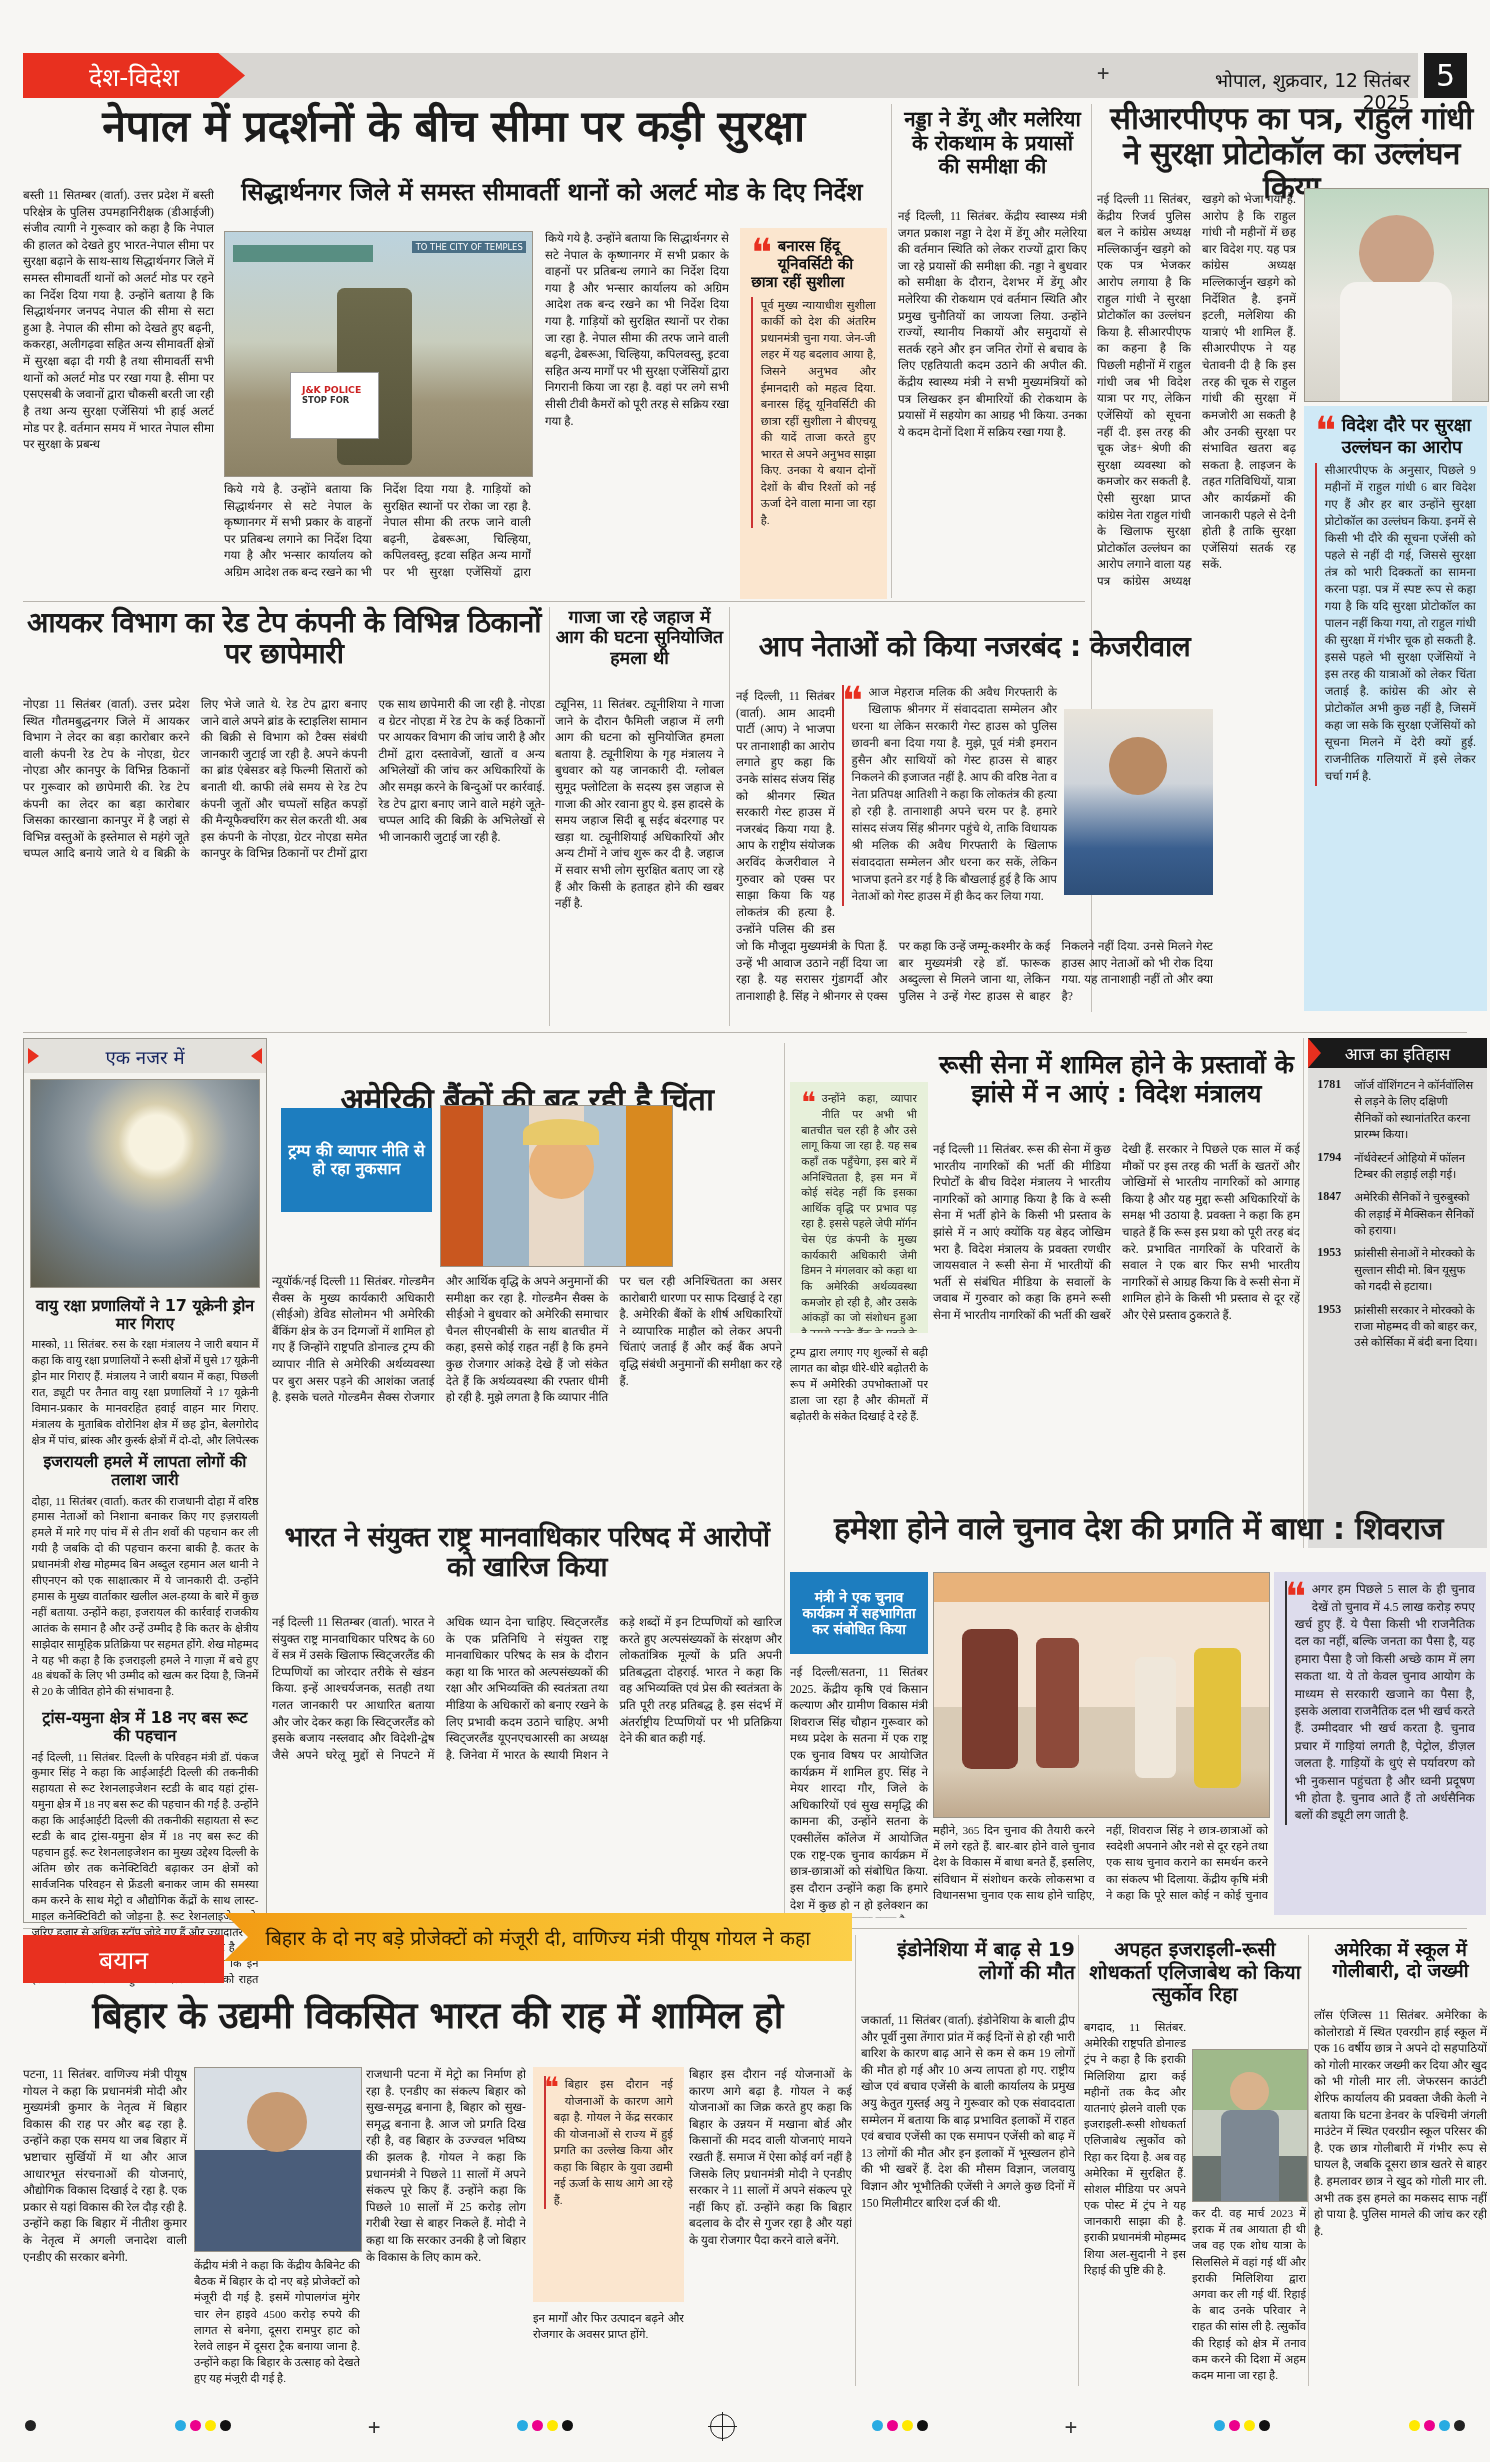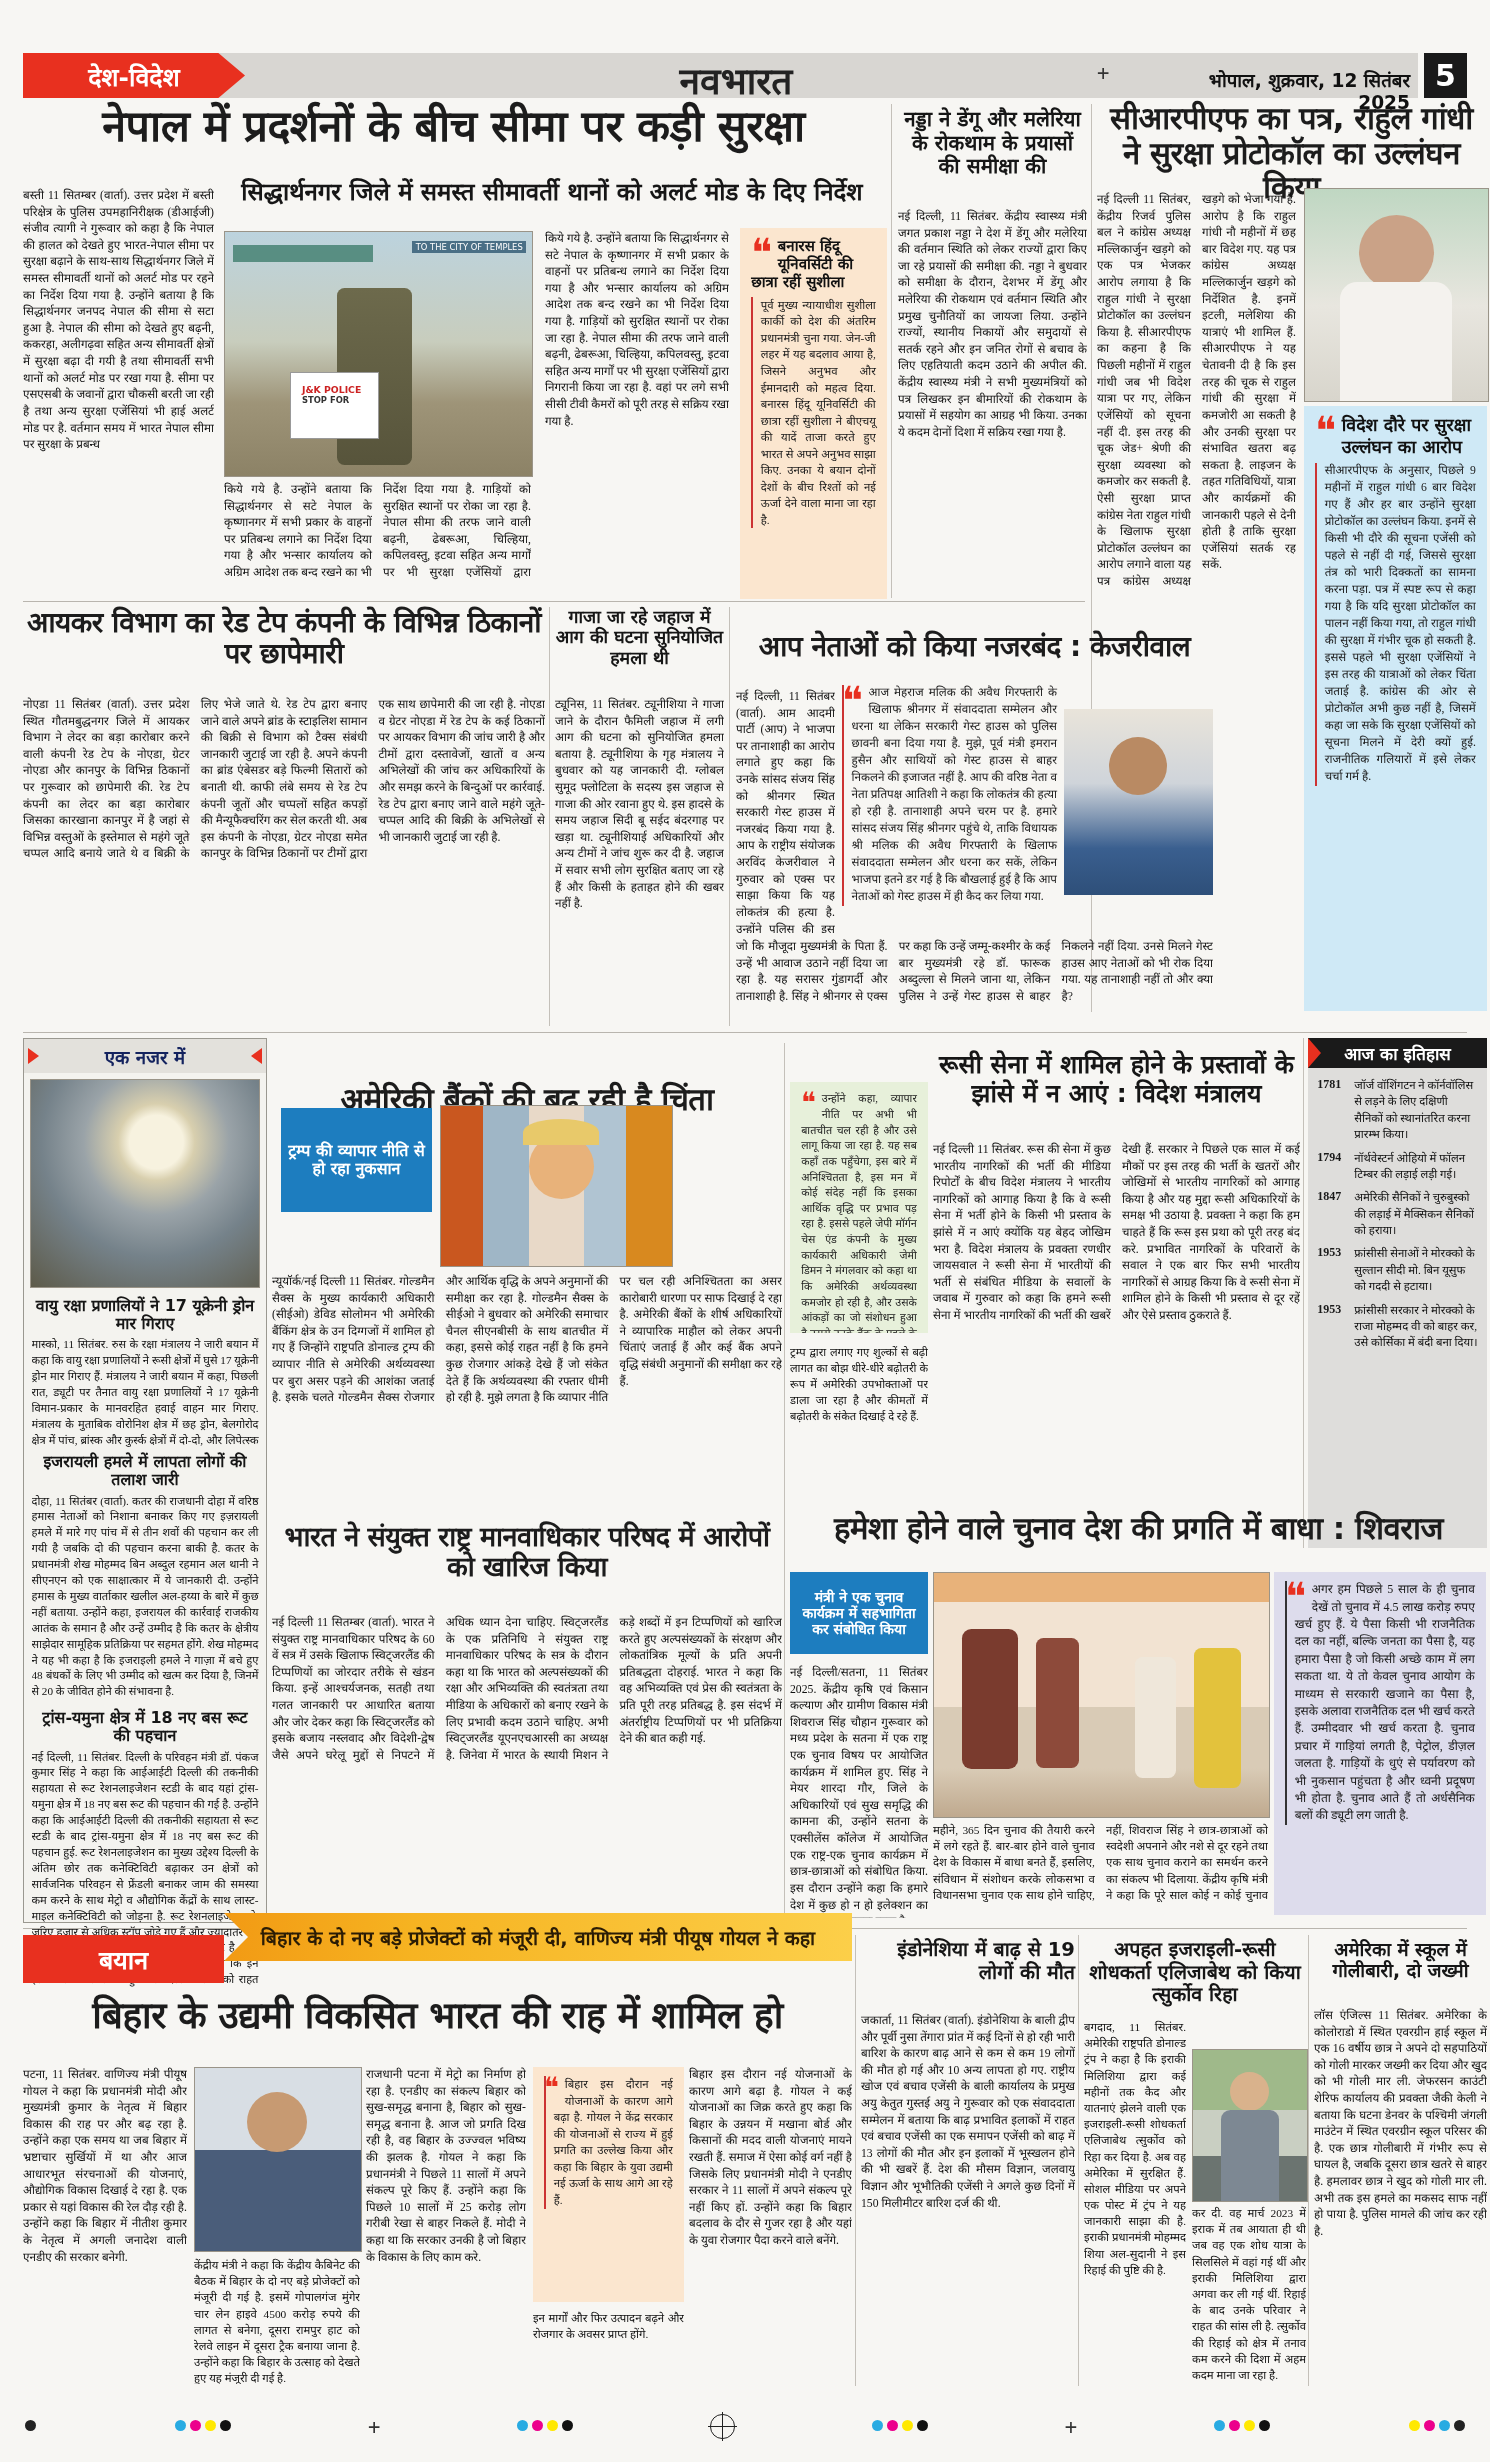--- a/index.html
+++ b/index.html
@@ -23,34 +23,33 @@
            text-align:center;line-height:1.15;color:#161616;}
   .rule{background:#b9b5ae;}
   .vrule{background:#c4c0b9;width:0.9px;}
   .dot{display:inline-block;width:11.2px;height:11.2px;border-radius:50%;margin:0 1.9px;}
   .regplus{font-family:"DejaVu Sans Mono",monospace;color:#333;font-size:20.5px;}
   .ring{width:22.4px;height:22.4px;border:1.9px solid #222;border-radius:50%;display:inline-block;
         position:relative;}
   .ring:before,.ring:after{content:"";position:absolute;background:#222;}
   .ring:before{left:50%;top:-3.7px;bottom:-3.7px;width:1.4px;margin-left:-0.7px;}
   .ring:after{top:50%;left:-3.7px;right:-3.7px;height:1.4px;margin-top:-0.7px;}
-  .kicker{font-family:"DejaVu Sans","Liberation Sans",sans-serif;font-weight:bold;}
+  .kicker{font-family:"DejaVu Sans","Liberation Sans",sans-serif;font-weight:normal;}
 </style>
 </head>
 <body>
 
 <div class="page">
 
   <div class="abs" style="left:23px;top:53px;width:1395px;height:45px;background:#d8d6d2;"></div>
   <div class="abs" style="left:23px;top:53px;width:222px;height:45px;background:#e8301f;
               clip-path:polygon(0 0,88% 0,100% 50%,88% 100%,0 100%);
               display:flex;align-items:center;justify-content:center;">
     <span class="kicker" style="color:#fff;font-size:25px;">देश-विदेश</span>
   </div>
-  <div class="abs kicker" style="left:559px;top:54px;width:354px;text-align:center;font-size:37px;color:#222;">नवभारत</div>
   <div class="abs regplus" style="left:1097px;top:61px;">+</div>
   <div class="abs kicker" style="left:1164px;top:67px;width:246px;text-align:right;font-size:18.6px;color:#111;">भोपाल, शुक्रवार, 12 सितंबर 2025</div>
   <div class="abs" style="left:1424px;top:53px;width:43px;height:45px;background:#1a1a1a;display:flex;
               align-items:center;justify-content:center;">
     <span class="kicker" style="color:#fff;font-size:30px;">5</span>
   </div>
 
   <div class="abs hl" style="left:23px;top:102px;width:861px;font-size:43px;">नेपाल में प्रदर्शनों के बीच सीमा पर कड़ी सुरक्षा</div>
   <div class="abs smallhl" style="left:219px;top:179px;width:666px;font-size:24px;">सिद्धार्थनगर जिले में समस्त सीमावर्ती थानों को अलर्ट मोड के दिए निर्देश</div>
   <div class="abs bt" style="left:23px;top:188px;width:191px;height:410px;">बस्ती 11 सितम्बर (वार्ता). उत्तर प्रदेश में बस्ती परिक्षेत्र के पुलिस उपमहानिरीक्षक (डीआईजी) संजीव त्यागी ने गुरूवार को कहा है कि नेपाल की हालत को देखते हुए भारत-नेपाल सीमा पर सुरक्षा बढ़ाने के साथ-साथ सिद्धार्थनगर जिले में समस्त सीमावर्ती थानों को अलर्ट मोड पर रहने का निर्देश दिया गया है. उन्होंने बताया है कि सिद्धार्थनगर जनपद नेपाल की सीमा से सटा हुआ है. नेपाल की सीमा को देखते हुए बढ़नी, ककरहा, अलीगढ़वा सहित अन्य सीमावर्ती क्षेत्रों में सुरक्षा बढ़ा दी गयी है तथा सीमावर्ती सभी थानों को अलर्ट मोड पर रखा गया है. सीमा पर एसएसबी के जवानों द्वारा चौकसी बरती जा रही है तथा अन्य सुरक्षा एजेंसियां भी हाई अलर्ट मोड पर है. वर्तमान समय में भारत नेपाल सीमा पर सुरक्षा के प्रबन्ध</div>

